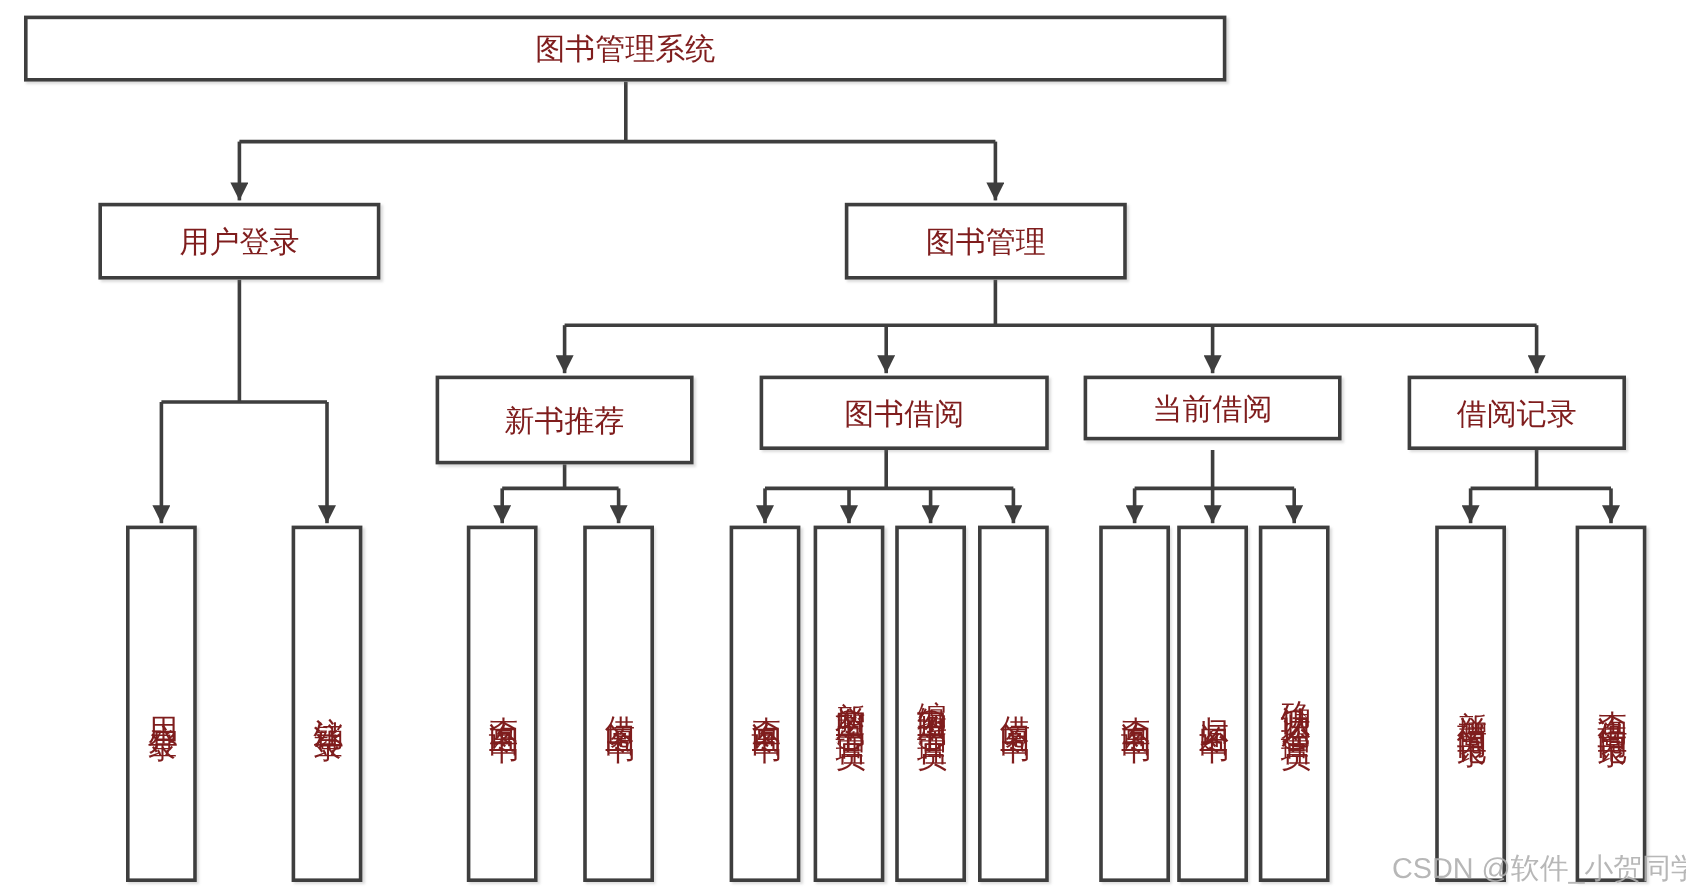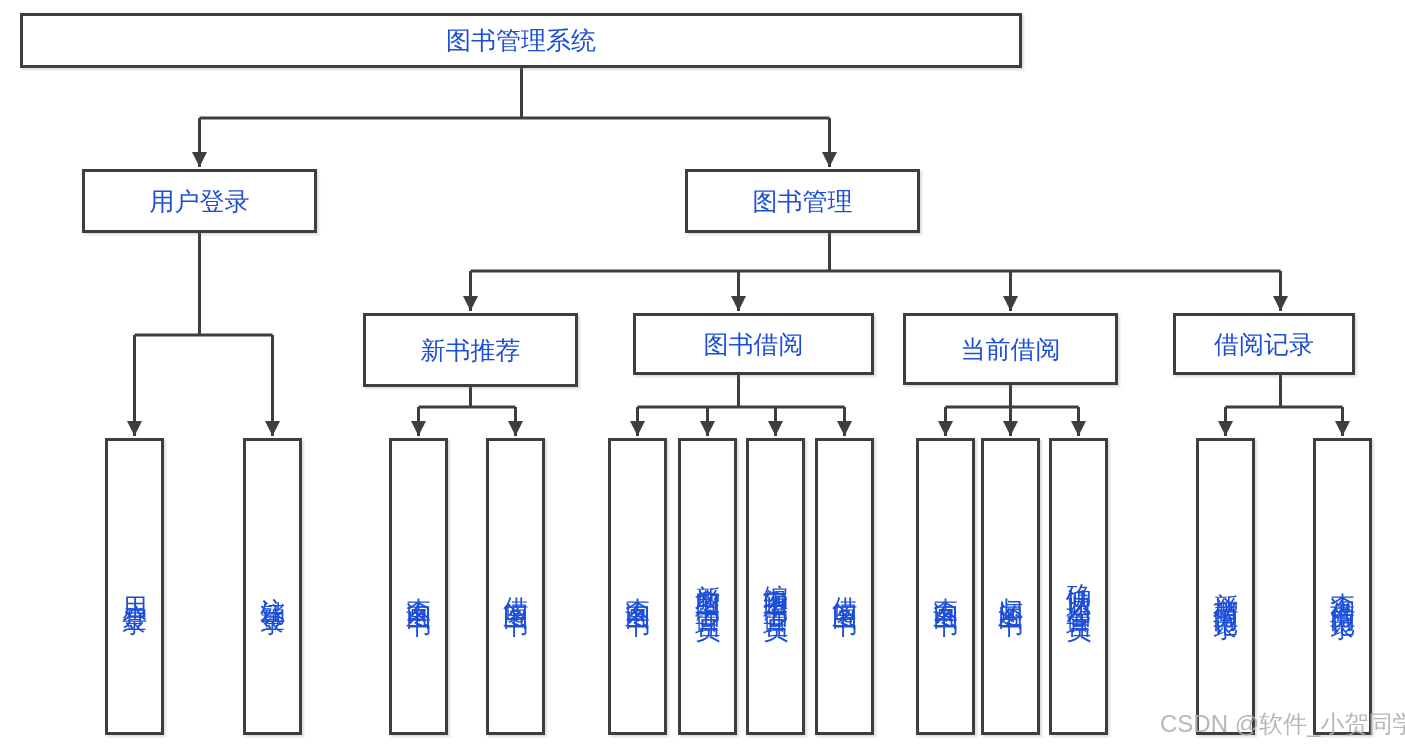--- a/index.html
+++ b/index.html
@@ -1,21 +1,21 @@
 <!DOCTYPE html>
 <html><head>
 <meta charset="utf-8">
 <style>
   html,body{margin:0;padding:0;background:#ffffff;}
   body{font-family:"Liberation Sans","DejaVu Sans",sans-serif;}
   #canvas{position:relative;width:1405px;height:747px;background:#ffffff;overflow:hidden;}
   #wires{position:absolute;left:0;top:0;z-index:0;}
   .box{
     position:absolute;box-sizing:border-box;background:#ffffff;
-    border:3px solid #3e3e3e;color:#1d4ed8;z-index:1;
+    border:3px solid #3e3e3e;color:#7f1d1d;z-index:1;
     display:flex;align-items:center;justify-content:center;
     box-shadow:2px 2px 2px rgba(120,120,120,0.25);
   }
   .hbox{font-size:25px;white-space:nowrap;}
   .vbox{
     writing-mode:vertical-rl;text-orientation:mixed;
     font-size:25px;letter-spacing:5px;line-height:1.1;white-space:nowrap;
   }
   .watermark{
     position:absolute;z-index:3;left:1160px;top:708px;
@@ -69,25 +69,25 @@
       <path marker-end="url(#arrow)" d="M1010.5,407 V436"></path>
       <path marker-end="url(#arrow)" d="M1078.5,407 V436"></path>
       <path marker-end="url(#arrow)" d="M1225.5,407 V436"></path>
       <path marker-end="url(#arrow)" d="M1342.5,407 V436"></path>
     </g>
   </svg>
 
   <div class="box hbox" style="left:20px;top:13px;width:1002px;height:55px">图书管理系统</div>
 
   <div class="box hbox" style="left:82px;top:169px;width:235px;height:64px">用户登录</div>
-  <div class="box hbox" style="left:685px;top:169px;width:235px;height:64px">图书管理</div>
+  <div class="box hbox" style="left:704px;top:169px;width:235px;height:64px">图书管理</div>
 
   <div class="box hbox" style="left:363px;top:313px;width:215px;height:74px">新书推荐</div>
   <div class="box hbox" style="left:633px;top:313px;width:241px;height:62px">图书借阅</div>
-  <div class="box hbox" style="left:903px;top:313px;width:215px;height:72px">当前借阅</div>
+  <div class="box hbox" style="left:903px;top:313px;width:215px;height:54px">当前借阅</div>
   <div class="box hbox" style="left:1173px;top:313px;width:182px;height:62px">借阅记录</div>
 
   <div class="box vbox" style="left:105px;top:438px;width:59px;height:297px">用户登录</div>
   <div class="box vbox" style="left:243px;top:438px;width:59px;height:297px">注销登录</div>
 
   <div class="box vbox" style="left:389px;top:438px;width:59px;height:297px">查询图书</div>
   <div class="box vbox" style="left:486px;top:438px;width:59px;height:297px">借阅图书</div>
 
   <div class="box vbox" style="left:608px;top:438px;width:59px;height:297px">查询图书</div>
   <div class="box vbox" style="left:678px;top:438px;width:59px;height:297px">新增图书（管理员）</div>

